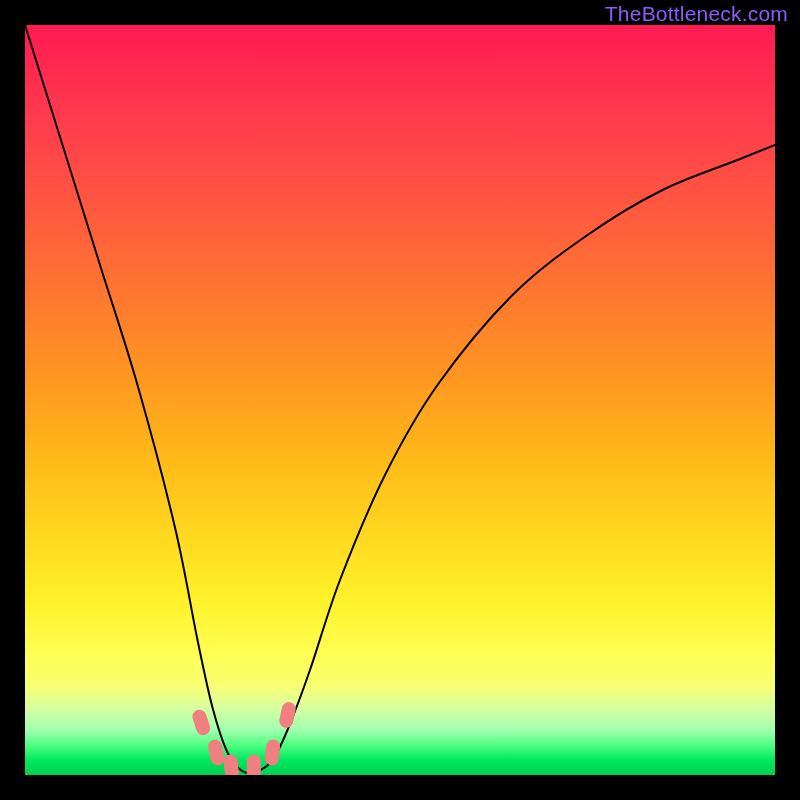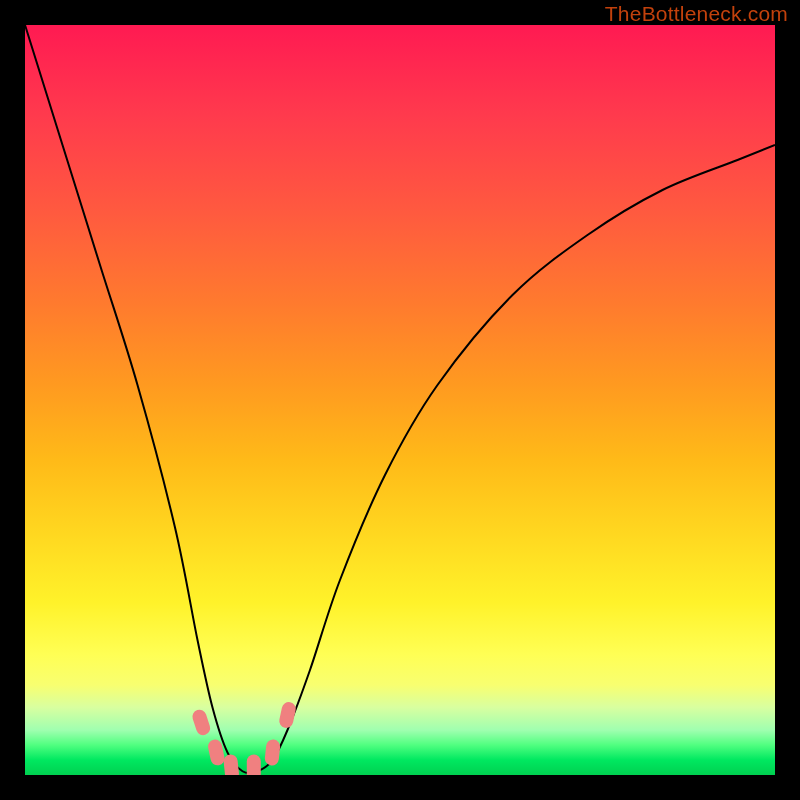--- a/index.html
+++ b/index.html
@@ -46,21 +46,21 @@
       #a0ffb0 94%,
       #50ff80 96%,
       #00e860 98%,
       #00d050 100%
     );
   }
   .watermark {
     position: absolute;
     top: 2px;
     right: 12px;
-    color: #c2410c;
+    color: #8b5cf6;
     font-size: 21px;
     letter-spacing: 0.2px;
     font-weight: 500;
     z-index: 5;
   }
   svg.curve {
     position: absolute;
     inset: 0;
     width: 750px;
     height: 750px;

